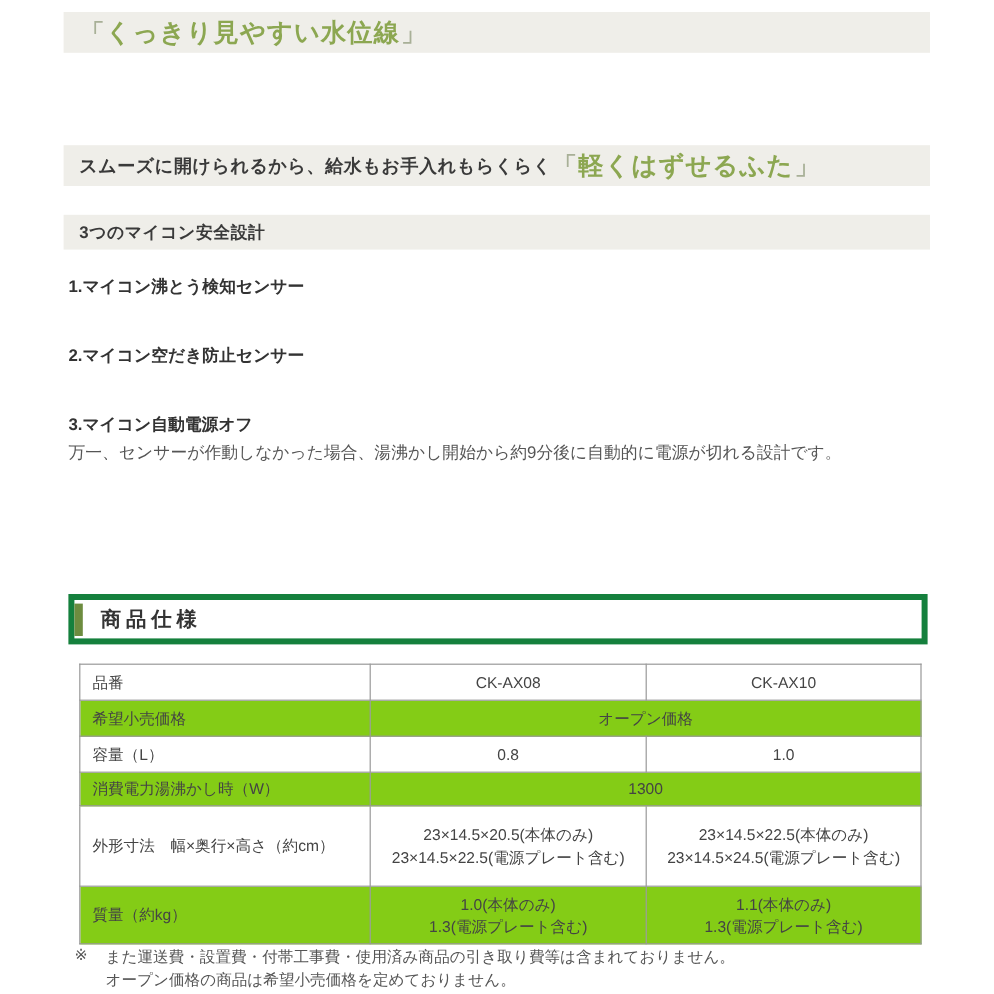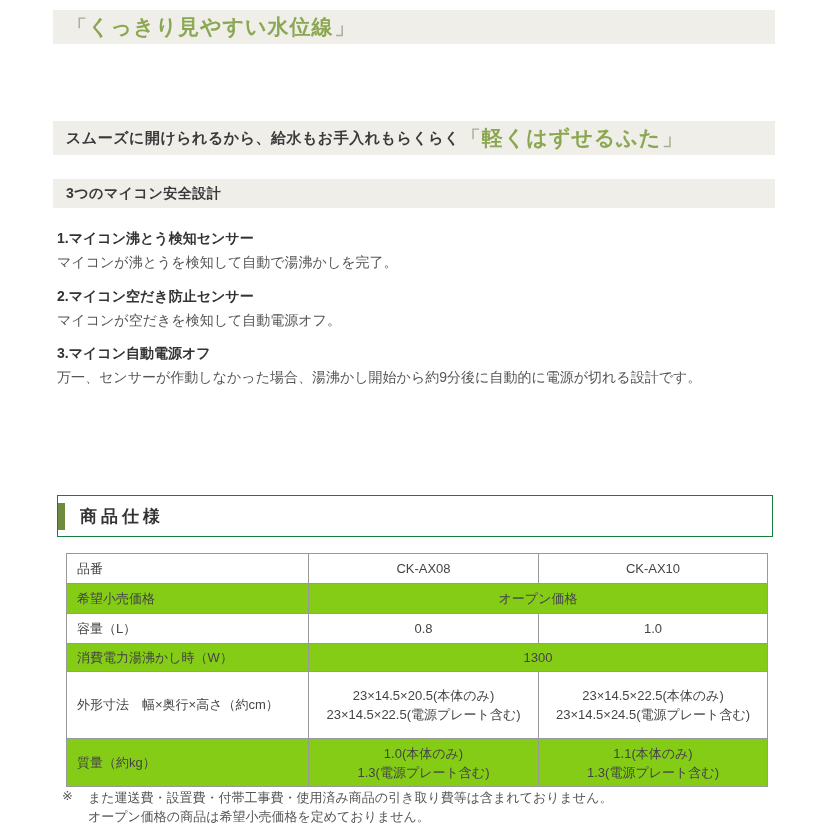--- a/index.html
+++ b/index.html
@@ -64,21 +64,21 @@
     white-space: nowrap;
   }
 
   
   .spec-heading-box {
     position: absolute;
     left: 57px;
     top: 495px;
     width: 716px;
     height: 42px;
-    border: 1px solid #15803d;
+    border: 5px solid #15803d;
     background: #ffffff;
     box-sizing: border-box;
     display: flex;
     align-items: center;
   }
   .green-accent-bar {
     width: 7px;
     height: 27px;
     background: #6d8c3f;
     margin-right: 15px;
@@ -149,24 +149,22 @@
     <span class="fb-bracket">「</span>
     <span class="fb-green">軽くはずせるふた</span>
     <span class="fb-bracket">」</span>
   </div>
 
   <div class="feature-bar" style="top:179px; height:29px;">
     <span class="fb-plain fb-small">3つのマイコン安全設計</span>
   </div>
 
   <div class="section-title" style="top:230px;">1.マイコン沸とう検知センサー</div>
-  <div class="section-body" style="top:254px;">マイコンが沸とうを検知して自動で湯沸かしを完了。</div>
 
   <div class="section-title" style="top:288px;">2.マイコン空だき防止センサー</div>
-  <div class="section-body" style="top:312px;">マイコンが空だきを検知して自動電源オフ。</div>
 
   <div class="section-title" style="top:345px;">3.マイコン自動電源オフ</div>
   <div class="section-body" style="top:369px;">万一、センサーが作動しなかった場合、湯沸かし開始から約9分後に自動的に電源が切れる設計です。</div>
 
   <div class="spec-heading-box">
     <span class="green-accent-bar"></span>
     <span class="spec-heading-text">商品仕様</span>
   </div>
 
   <table class="spec-table">

